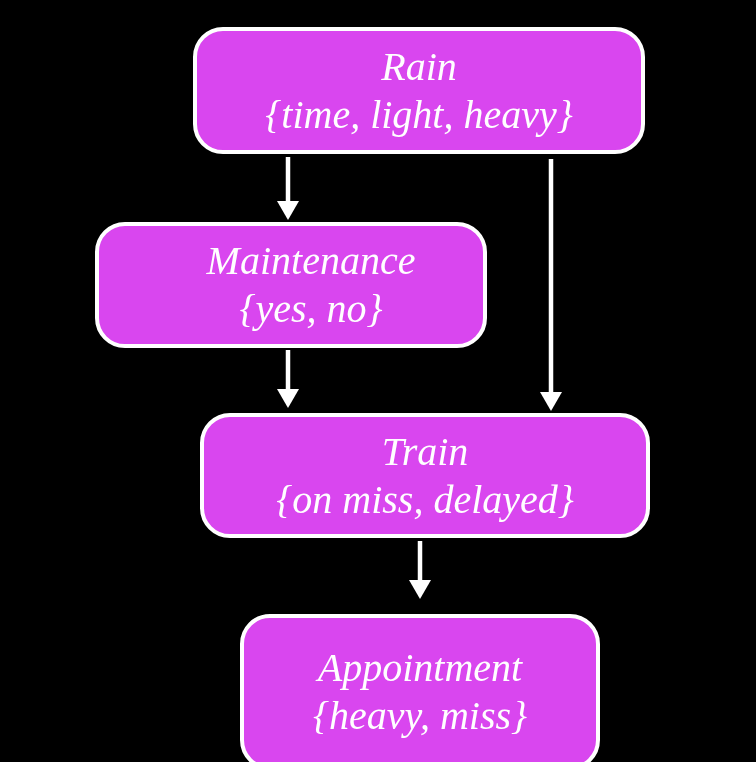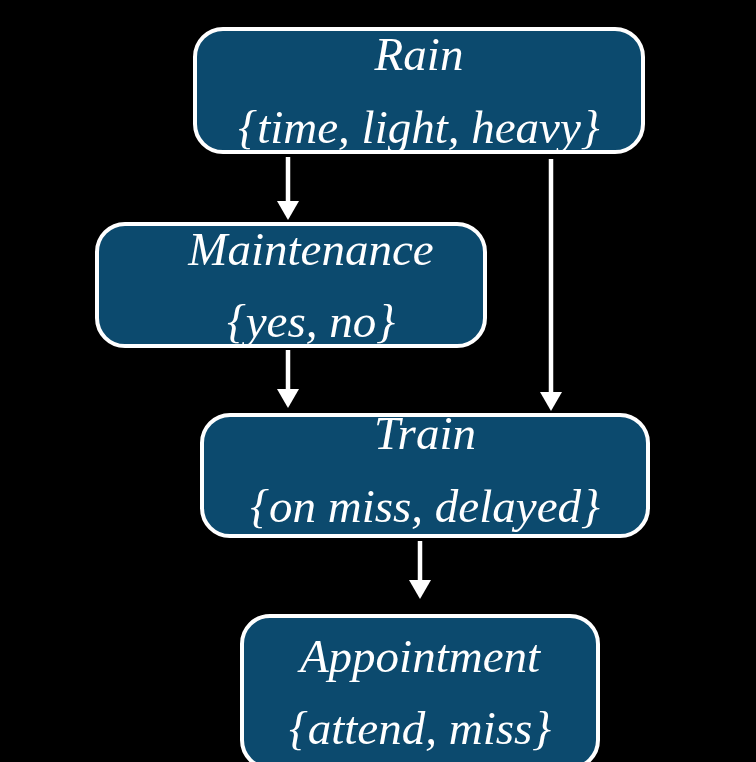--- a/index.html
+++ b/index.html
@@ -11,41 +11,40 @@
     position: relative;
     width: 756px;
     height: 762px;
     background: #000000;
     overflow: hidden;
     font-family: "Liberation Serif", "DejaVu Serif", serif;
   }
   .node {
     position: absolute;
     box-sizing: border-box;
-    background: #0c4a6e;
+    background: #d946ef;
     border: 4px solid #ffffff;
     border-radius: 30px;
     display: flex;
     flex-direction: column;
     align-items: center;
     justify-content: center;
     color: #ffffff;
     font-style: italic;
-    font-size: 47px;
+    font-size: 40px;
     line-height: 1.2;
     text-align: center;
-    gap: 16px;
   }
   .node .line {
     display: block;
     white-space: nowrap;
   }
   #node-rain        { left: 193px; top: 27px;  width: 452px; height: 127px; }
   #node-maintenance { left: 95px;  top: 222px; width: 392px; height: 126px; padding-left: 40px; }
-  #node-train       { left: 200px; top: 413px; width: 450px; height: 125px; justify-content: flex-end; }
+  #node-train       { left: 200px; top: 413px; width: 450px; height: 125px; }
   #node-appointment { left: 240px; top: 603px; width: 360px; height: 156px; margin-top: 11px; }
   svg.edges {
     position: absolute;
     left: 0;
     top: 0;
     width: 756px;
     height: 762px;
     pointer-events: none;
   }
   svg.edges line {
@@ -90,16 +89,16 @@
     <span class="line">{yes, no}</span>
   </div>
 
   <div class="node" id="node-train">
     <span class="line">Train</span>
     <span class="line">{on miss, delayed}</span>
   </div>
 
   <div class="node" id="node-appointment">
     <span class="line">Appointment</span>
-    <span class="line">{attend, miss}</span>
+    <span class="line">{heavy, miss}</span>
   </div>
 
 </div>
 
 </body></html>

